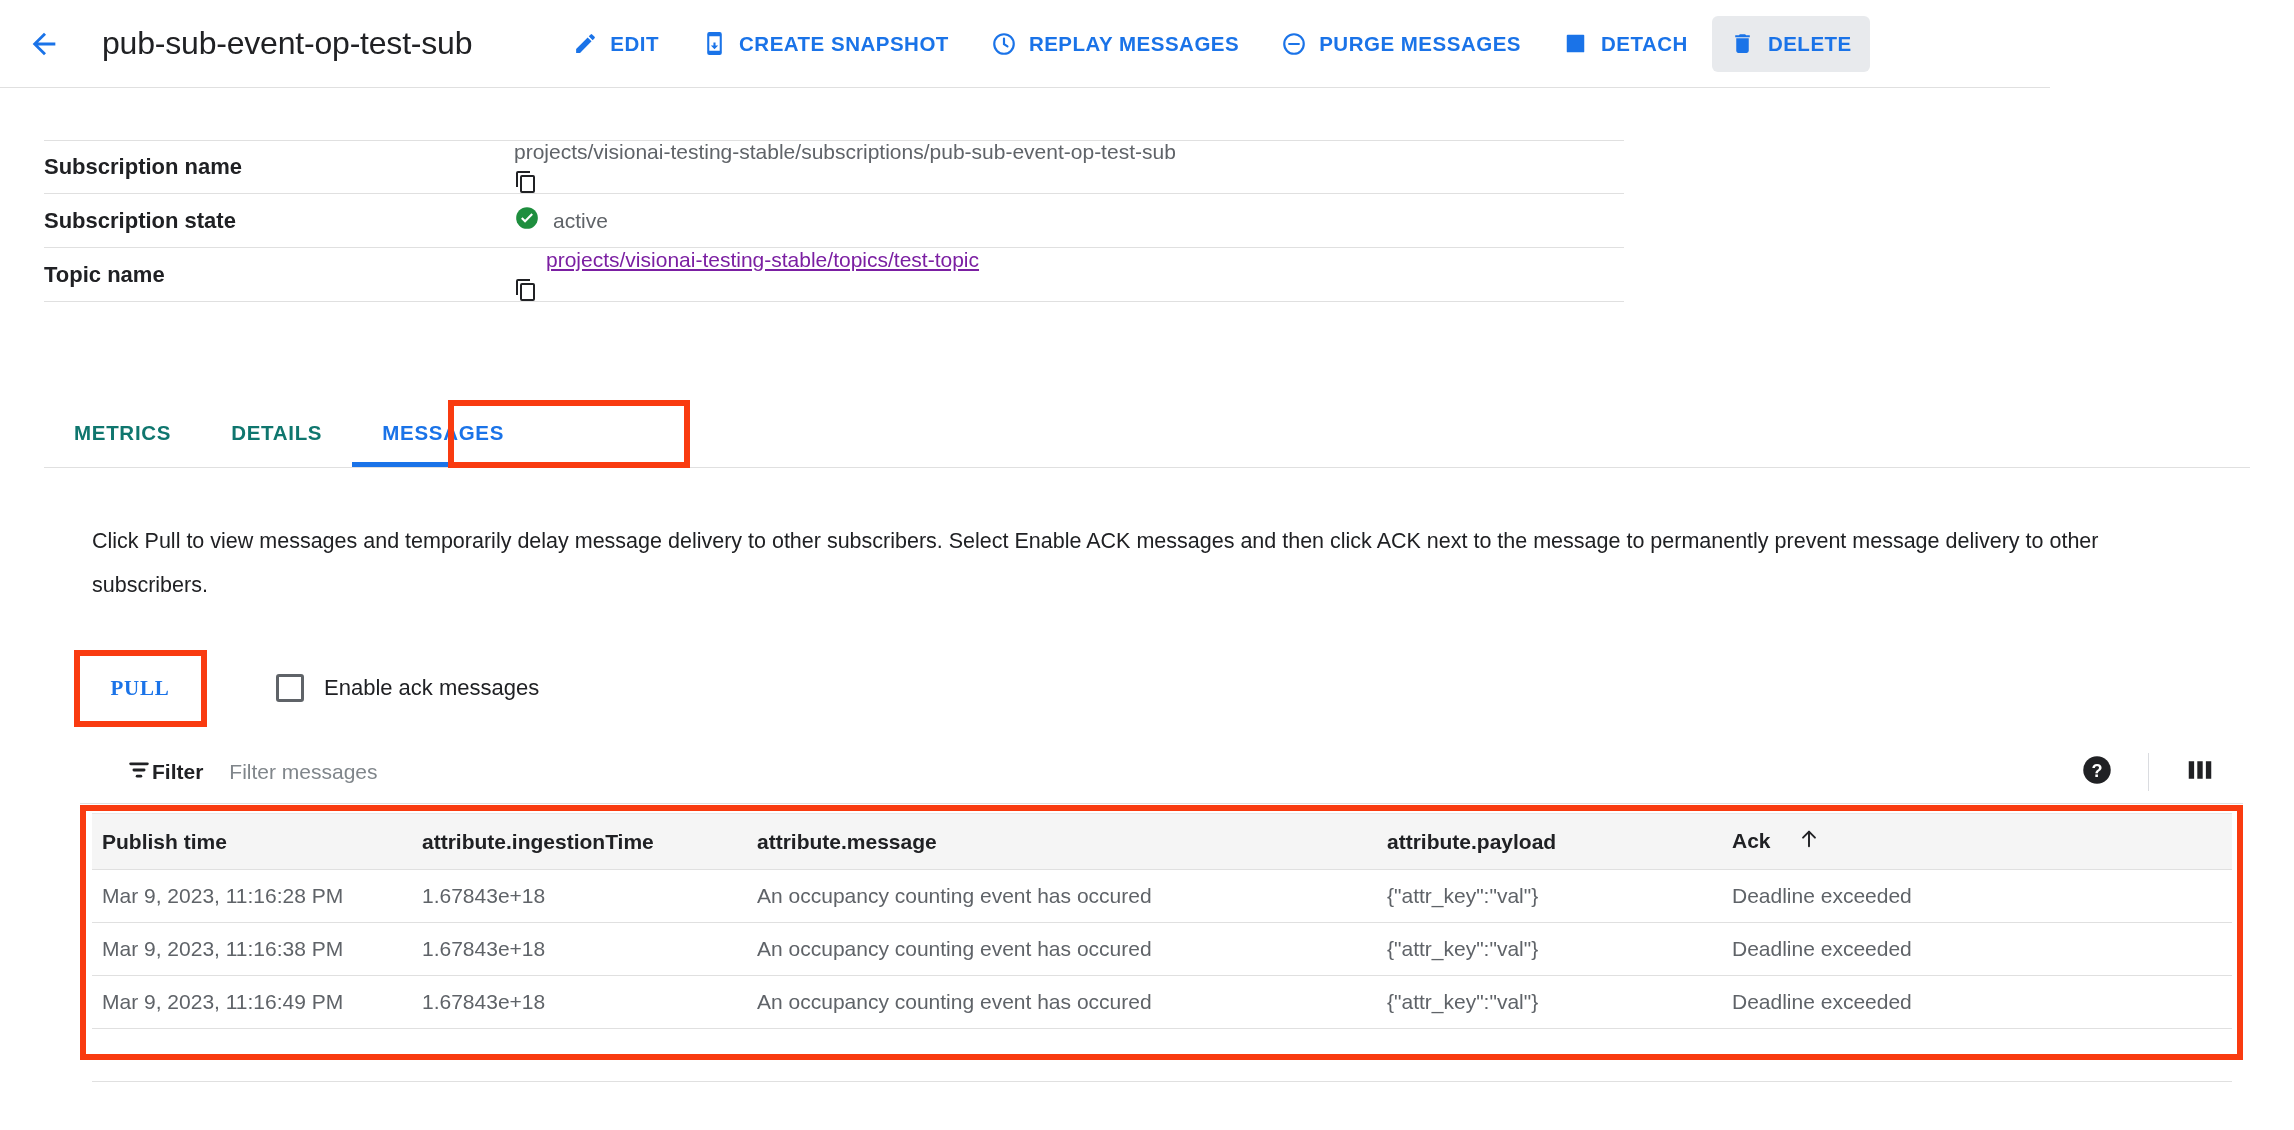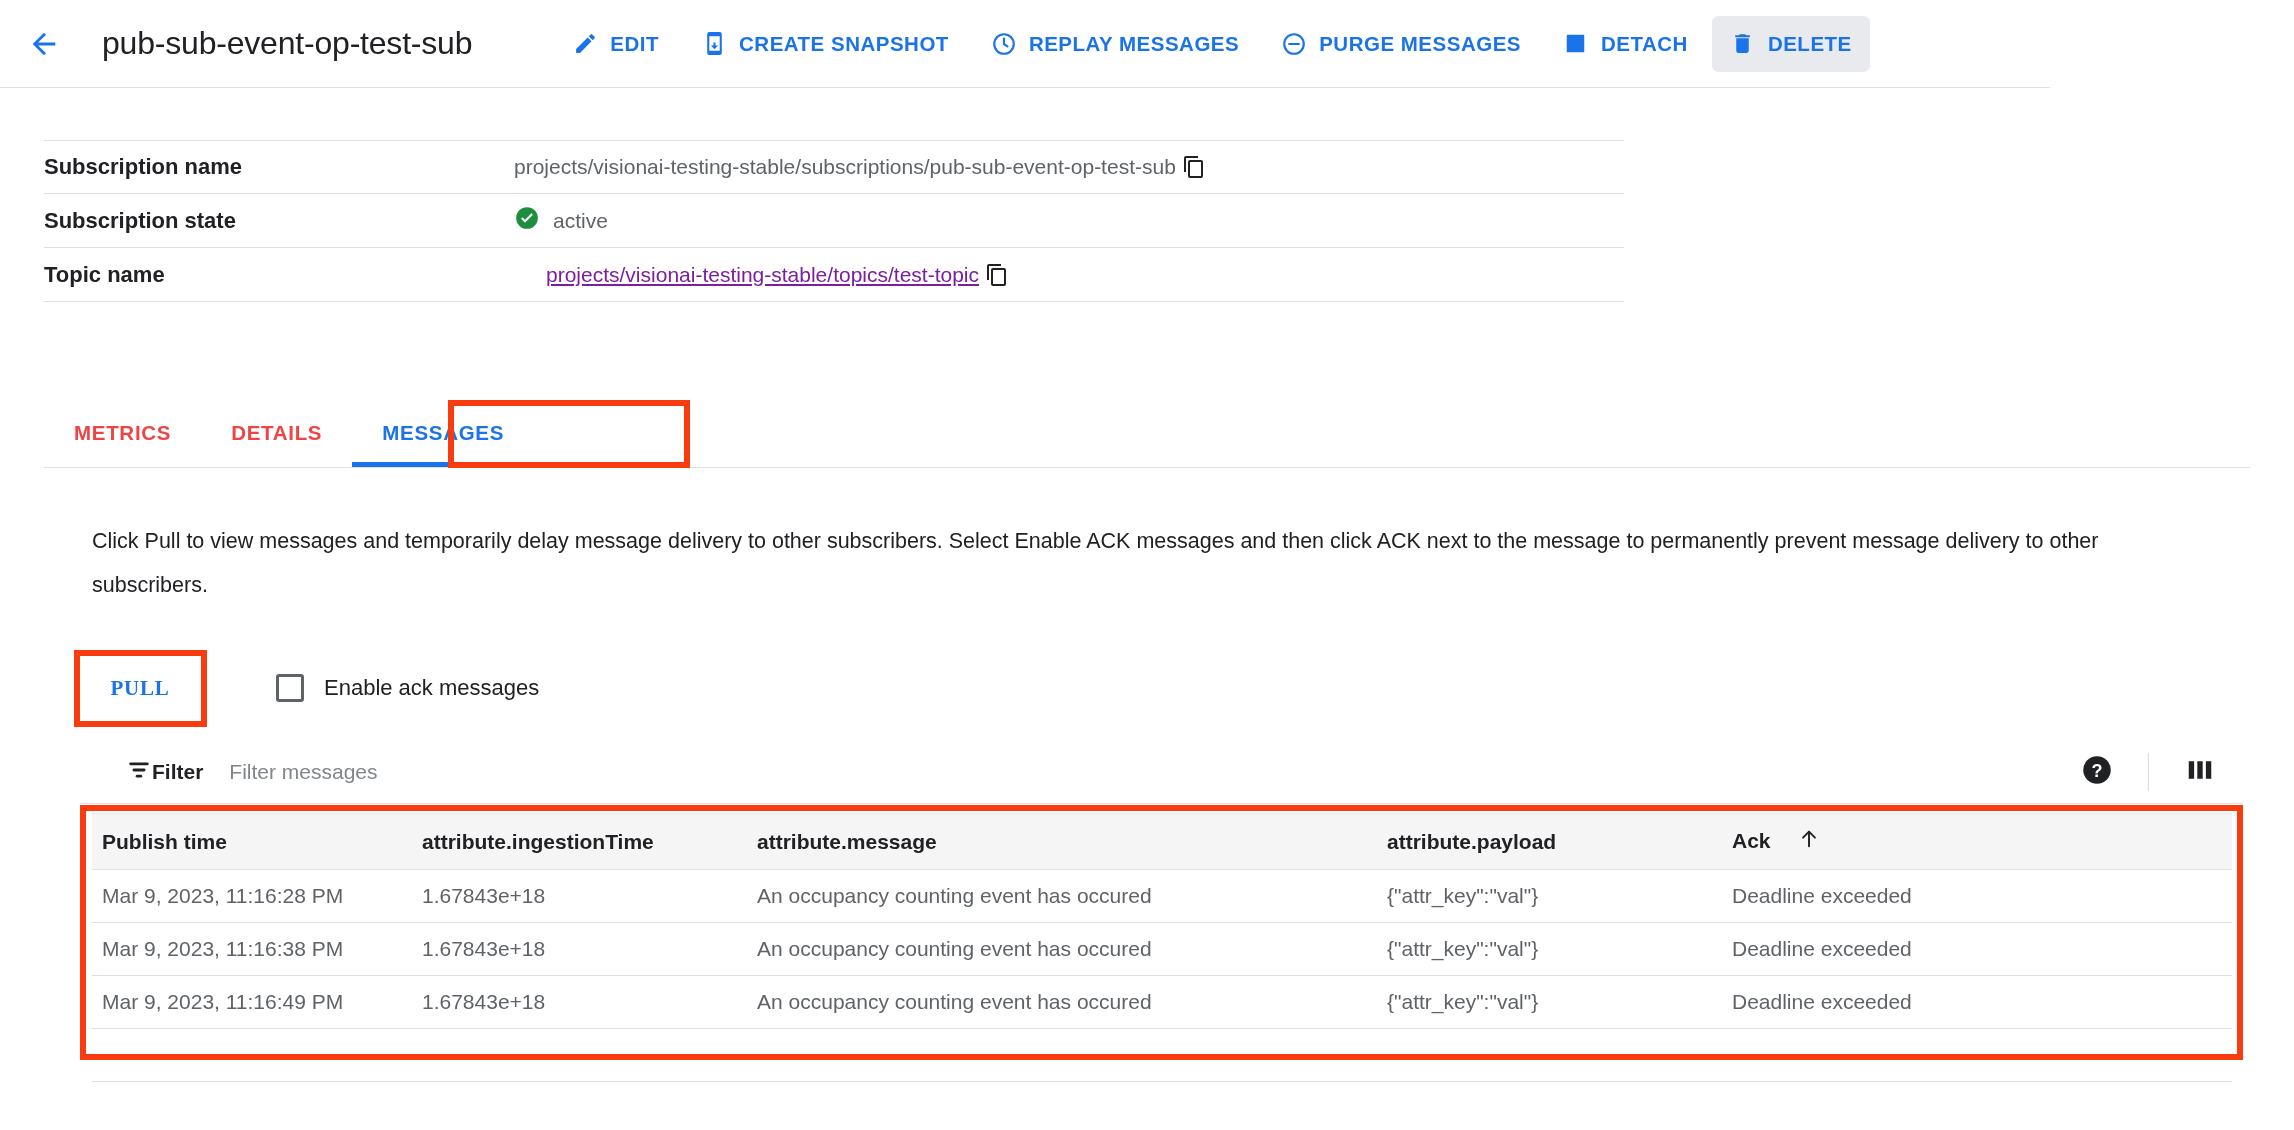--- a/index.html
+++ b/index.html
@@ -88,20 +88,21 @@
     font-weight: 700;
     color: #202124;
   }
   .info-value {
     font-size: 21px;
     color: #5f6368;
     display: flex;
     align-items: flex-start;
     gap: 6px;
     white-space: nowrap;
+    flex-direction: column;
   }
   .link-purple {
     color: #7b1fa2;
     text-decoration: underline;
     cursor: pointer;
     margin-left: 32px;
   }
   .copy-ico { cursor: pointer; display: inline-flex; }
   .state-pill { display: flex; align-items: center; gap: 13px; }
 
@@ -118,21 +119,21 @@
   .tab {
     height: 68px;
     display: flex;
     align-items: center;
     justify-content: center;
     padding: 0 30px;
     min-width: 150px;
     font-size: 20.5px;
     font-weight: 600;
     letter-spacing: 0.7px;
-    color: #ef4444;
+    color: #0f766e;
     cursor: pointer;
     position: relative;
   }
   .tab.active { color: #1a73e8; }
   .tab.active::after {
     content: "";
     position: absolute;
     left: 0; right: 0; bottom: 0;
     height: 5px;
     background: #1a73e8;

